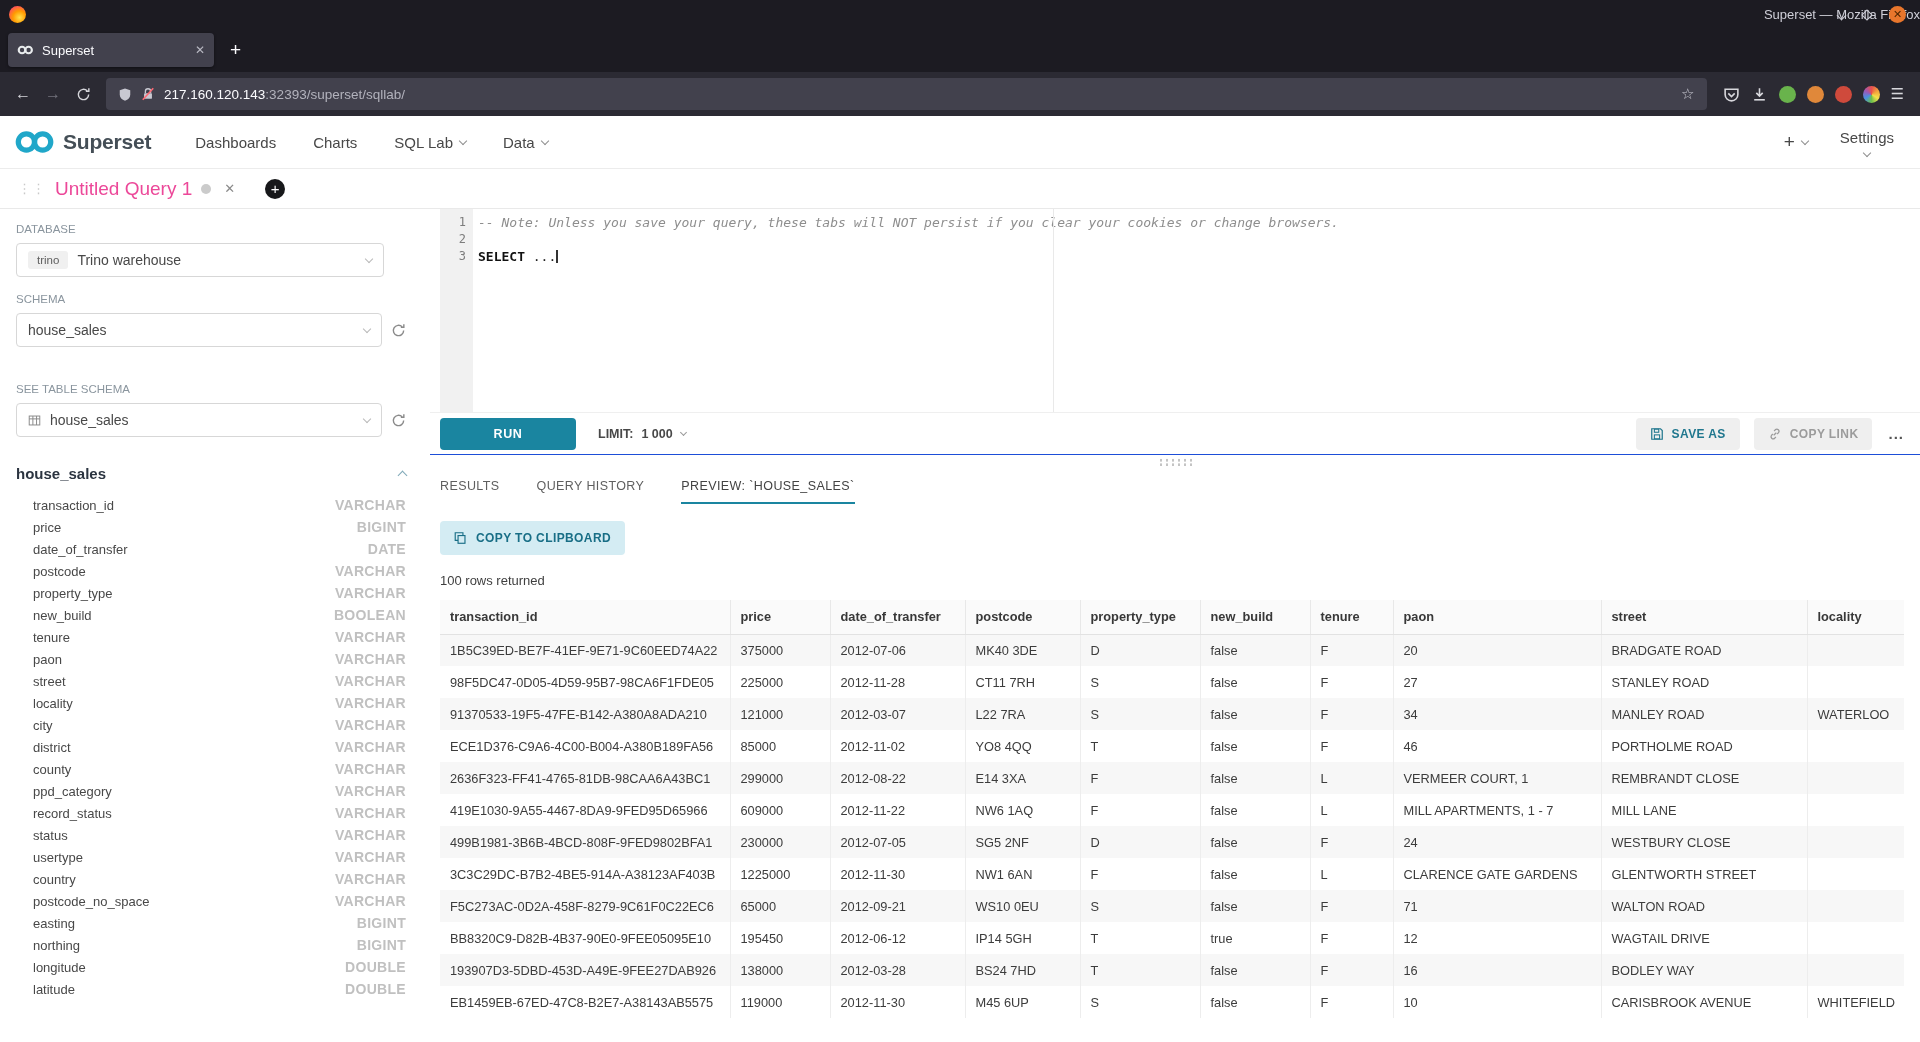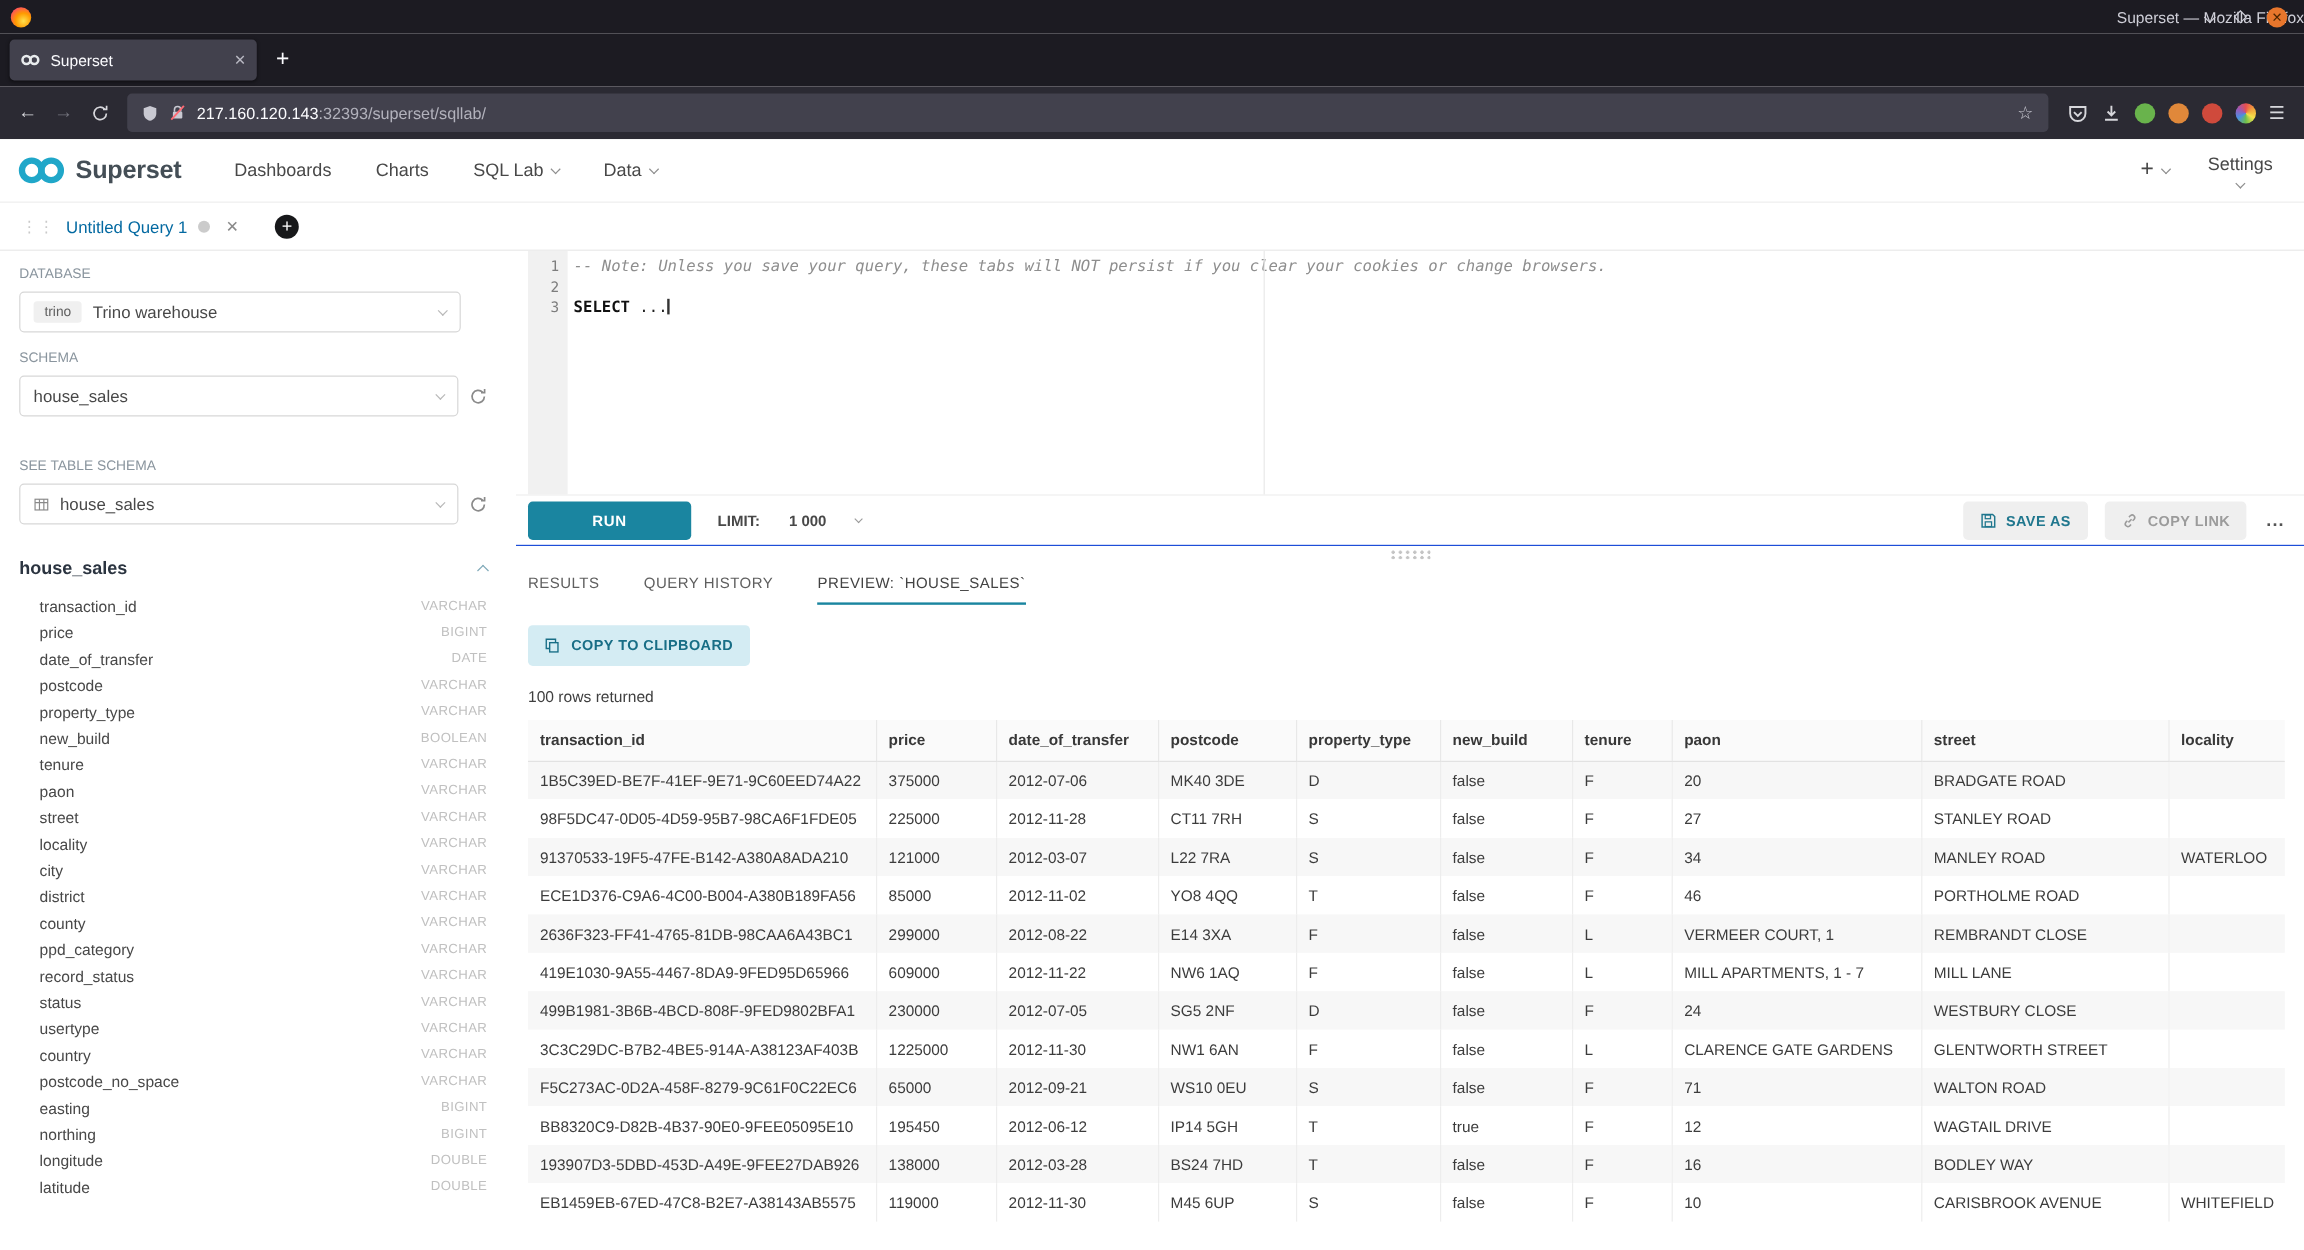--- a/index.html
+++ b/index.html
@@ -46,21 +46,21 @@
   .nav-item .chev { width:6px; height:6px; border-color:#8f8f8f; margin-top:-3px; }
   .hdr-right { margin-left:auto; display:flex; align-items:center; gap:32px; }
   .plus-btn { display:flex; align-items:center; gap:7px; font-size:19px; color:#484848; }
   .plus-btn .chev, .settings-btn .chev { width:6px; height:6px; border-color:#8f8f8f; margin-top:-3px; }
   .settings-btn { display:flex; align-items:center; gap:7px; font-size:15px; color:#484848;flex-direction:column; }
 
   
   .qtabs { height:40px; border-bottom:1px solid #e9e9e9; display:flex; align-items:center; padding-left:18px; background:#fff; }
   .qtab { display:flex; align-items:center; gap:9px; }
   .drag-dots { color:#c9c9c9; font-size:13px; letter-spacing:1px; }
-  .qtab-label { color:#0369a1; font-size:14px; }
+  .qtab-label { color:#ec4899; font-size:19px; }
   .qtab-dot { width:10px; height:10px; border-radius:50%; background:#cbcbcb; }
   .qtab-close { color:#8a8a8a; font-size:13px; margin-left:4px; }
   .add-qtab { width:20px; height:20px; border-radius:50%; background:#17181a; color:#fff; display:flex; align-items:center; justify-content:center; font-size:15px; margin-left:30px; padding-bottom:1px; }
 
   
   .main { display:flex; height:833px; }
   .sidebar { width:430px; flex:0 0 430px; padding:14px 24px 0 16px; overflow:hidden; }
   .side-label { font-size:11.5px; color:#8a959e; margin-bottom:8px; }
   .select-row { display:flex; align-items:center; gap:9px; }
   .sselect { width:368px; height:34px; border:1px solid #d7d7d7; border-radius:4px; display:flex; align-items:center; gap:9px; padding:16px 11px; font-size:14px; color:#484848; background:#fff; }
@@ -68,36 +68,36 @@
   .db-badge { background:#f0f0f0; border-radius:3px; padding:3px 9px; font-size:11.5px; color:#606060; }
   .mt-schema { margin-top:16px; }
   .mt-table { margin-top:36px; }
   .refresh-icon { flex:0 0 auto; display:flex; }
   .schema-head { margin-top:28px; width:390px; display:flex; align-items:center; justify-content:space-between; }
   .schema-title { font-size:15px; font-weight:700; color:#2b3440; }
   .schema-head .chev { width:7px; height:7px; border-color:#7fa9b8; transform:rotate(-135deg); margin-top:4px; }
   .col-list { margin-top:12px; width:390px; }
   .col-row { height:22px; display:flex; align-items:center; justify-content:space-between; padding-left:17px; }
   .col-name { font-size:13px; color:#484848; }
-  .col-type { font-size:11px; color:#c0c0c0; letter-spacing:0.3px; }
+  .col-type { font-size:14px; color:#c0c0c0; letter-spacing:0.3px;font-weight:bold; }
 
   
   .epane { flex:1; display:flex; flex-direction:column; min-width:0; }
   .editor { height:204px; display:flex; border-bottom:1px solid #efefef; padding-left:10px; position:relative; }
   .gutter { width:33px; background:#f1f1f1; font-family:"DejaVu Sans Mono", monospace; font-size:12px; color:#7d7d7d; text-align:right; padding:5px 7px 0 0; line-height:17px; }
   .code { flex:1; font-family:"DejaVu Sans Mono", monospace; font-size:13px; line-height:17px; padding:5px 0 0 5px; position:relative; color:#222; }
   .code-line { white-space:pre; }
   .code-comment { color:#8e8e8e; font-style:italic; }
   .kw { font-weight:bold; color:#111; }
   .cursor { display:inline-block; width:1.5px; height:13px; background:#333; vertical-align:-2px; }
   .print-margin { position:absolute; top:0; bottom:0; left:580px; width:1px; background:#e9e9e9; }
 
   .toolbar { height:42px; display:flex; align-items:center; gap:22px; padding:0 16px 0 10px; border-bottom:1px solid #1d4ed8; }
   .run-btn { width:136px; height:32px; border-radius:4px; background:#1a85a0; color:#fff; font-size:12.5px; font-weight:700; letter-spacing:.6px; display:flex; align-items:center; justify-content:center; }
-  .limit { display:flex; align-items:center; gap:24px; font-size:12.5px; color:#484848; font-weight:600; }
+  .limit { display:flex; align-items:center; gap:8px; font-size:12.5px; color:#484848; font-weight:600; }
   .limit .chev { width:5px; height:5px; border-color:#9a9a9a; margin-top:-2px; }
   .tright { margin-left:auto; display:flex; align-items:center; gap:14px; }
   .btn-gray { height:32px; display:flex; align-items:center; gap:8px; padding:0 14px; border-radius:4px; background:#efefef; font-size:12px; font-weight:700; letter-spacing:.4px; }
   .saveas { color:#20778e; }
   .copylink { color:#9b9b9b; }
   .more-btn { color:#555; font-size:15px; font-weight:700; letter-spacing:1px; margin-left:2px; }
 
   
   .south { flex:1; position:relative; padding:0 16px 0 10px; display:flex; flex-direction:column; overflow:hidden; }
   .drag-handle { position:absolute; top:3px; left:50%; transform:translateX(-50%); width:34px; height:8px;

